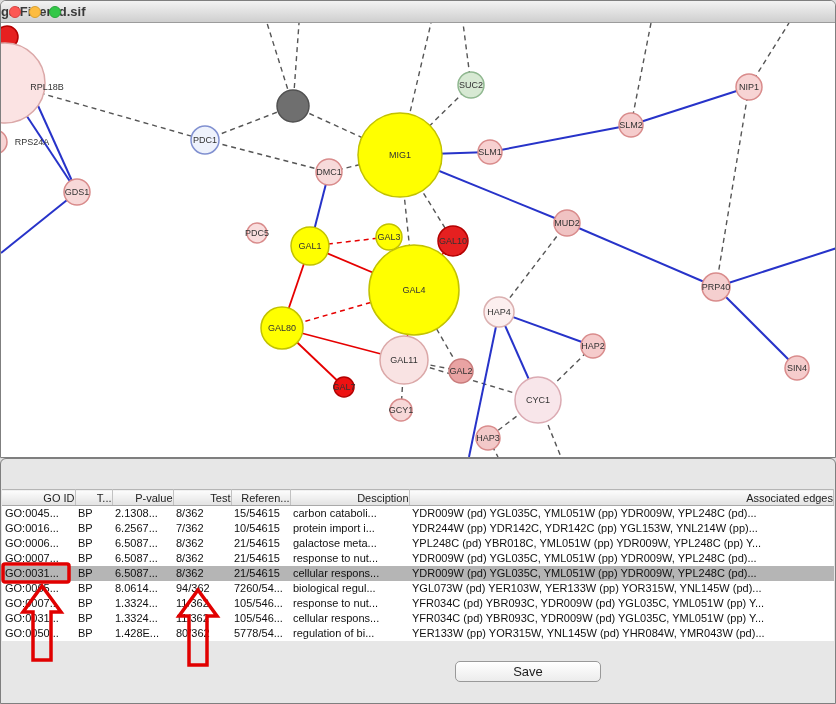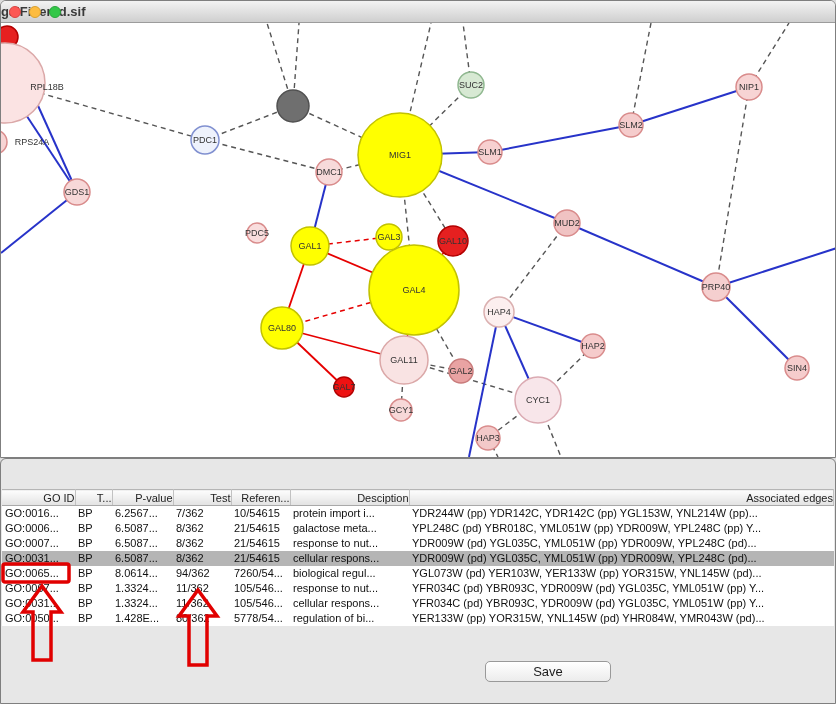--- a/index.html
+++ b/index.html
@@ -30,21 +30,21 @@
   th{height:16px;font-weight:400;background:linear-gradient(#fdfdfd,#e2e2e2);border-top:1px solid #b5b5b5;border-bottom:1px solid #a9a9a9;border-right:1px solid #c2c2c2;white-space:nowrap;overflow:hidden;font-size:11px;color:#222;text-align:right}
   td{height:15px;background:#ffffff;white-space:nowrap;overflow:hidden;padding:0 3px;color:#111;line-height:15px;text-align:left}
   tr.selected td{background:#b5b5b5}
   th:nth-child(1),td:nth-child(1){width:73px}
   th:nth-child(2),td:nth-child(2){width:37px}
   th:nth-child(3),td:nth-child(3){width:61px}
   th:nth-child(4),td:nth-child(4){width:58px}
   th:nth-child(5),td:nth-child(5){width:59px}
   th:nth-child(6),td:nth-child(6){width:119px}
   .mac-btn{position:absolute;top:202px;height:21px;border:1px solid #999;border-radius:5px;background:linear-gradient(#ffffff,#ececec);font-family:"Liberation Sans",sans-serif;font-size:13px;color:#1c1c1c;text-align:center;line-height:19px;cursor:default;box-shadow:inset 0 1px 0 rgba(255,255,255,.7)}
-  #save-btn{left:484px;width:126px}
+  #save-btn{left:454px;width:146px}
   #cancel-btn{left:675px;width:148px}
   .annotations{position:absolute;top:0;left:0;pointer-events:none}
   .anno{fill:none;stroke:#e10000;stroke-width:3.5px}
 </style>
 </head>
 <body>
 
 <div class="window" id="net-window">
   <div class="titlebar">
     <div class="lights">
@@ -171,20 +171,29 @@
             <th>T...</th>
             <th>P-value</th>
             <th>Test</th>
             <th>Referen...</th>
             <th>Desciption</th>
             <th>Associated edges</th>
           </tr>
         </thead>
       <tbody>
           <tr>
+            <td>GO:0045...</td>
+            <td>BP</td>
+            <td>2.1308...</td>
+            <td>8/362</td>
+            <td>15/54615</td>
+            <td>carbon cataboli...</td>
+            <td>YDR009W (pd) YGL035C, YML051W (pp) YDR009W, YPL248C (pd)...</td>
+          </tr>
+          <tr>
             <td>GO:0016...</td>
             <td>BP</td>
             <td>6.2567...</td>
             <td>7/362</td>
             <td>10/54615</td>
             <td>protein import i...</td>
             <td>YDR244W (pp) YDR142C, YDR142C (pp) YGL153W, YNL214W (pp)...</td>
           </tr>
           <tr>
             <td>GO:0006...</td>

